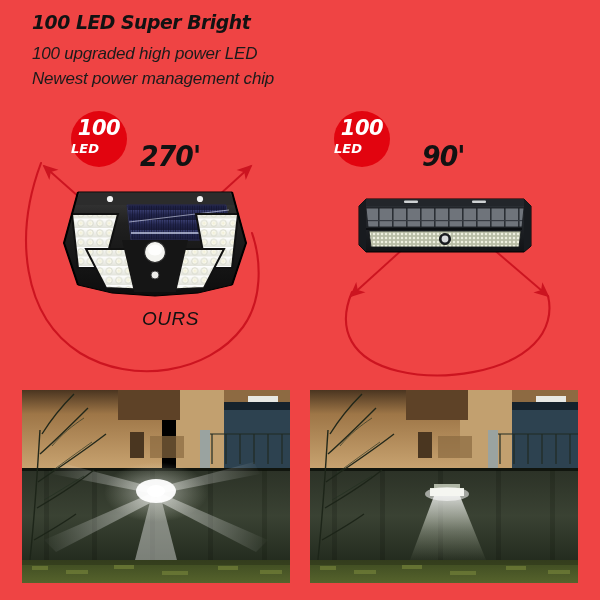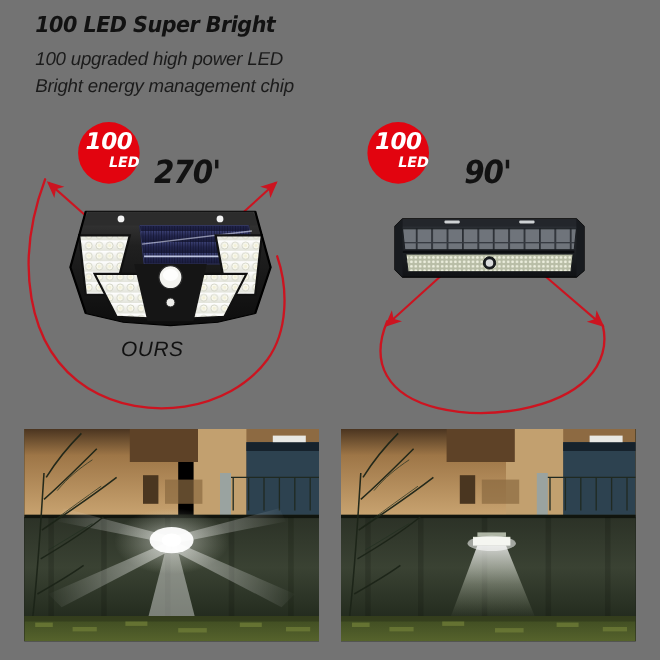--- a/index.html
+++ b/index.html
@@ -3,21 +3,21 @@
 <meta charset="utf-8">
 <style>
   html,body{margin:0;padding:0;}
   body{
     width:600px;height:600px;
     background:#ffffff;
     font-family:"Liberation Sans",sans-serif;
     overflow:hidden;
     position:relative;
   }
-  #page{position:absolute;inset:0;width:600px;height:600px;background:#737373;}
+  #page{position:absolute;inset:0;width:600px;height:600px;background:#ef4444;}
 
   
   .h1{
     position:absolute;left:32px;top:10px;
     font-size:20px;font-weight:bold;font-style:italic;
     color:#121212;letter-spacing:-0.5px;
     font-family:"DejaVu Sans",sans-serif;
     transform:scaleX(.94);transform-origin:left center;
     white-space:nowrap;
   }
@@ -36,21 +36,21 @@
     background:#e2040f;
   }
   .badge .n{
     position:absolute;left:0;right:0;top:7px;
     text-align:center;color:#fff;font-weight:bold;font-style:italic;
     font-size:21px;letter-spacing:-0.5px;
     font-family:"DejaVu Sans",sans-serif;line-height:1;
   }
   .badge .l{
     position:absolute;left:0;right:0;top:31px;
-    text-align:right;color:#fff;font-weight:bold;font-style:italic;
+    text-align:left;color:#fff;font-weight:bold;font-style:italic;
     font-size:13px;letter-spacing:0px;
     font-family:"DejaVu Sans",sans-serif;line-height:1;
   }
   #badge-left{left:71px;top:111px;}
   #badge-right{left:334px;top:111px;}
 
   
   .angle{
     position:absolute;font-weight:bold;font-style:italic;
     color:#121212;font-family:"DejaVu Sans",sans-serif;
@@ -58,21 +58,21 @@
     transform:scaleX(.92);transform-origin:left center;
     white-space:nowrap;
   }
   #angle-left{left:140px;top:142px;}
   #angle-right{left:422px;top:142px;}
 
   
   .caption{
     position:absolute;font-style:italic;color:#111;
     font-size:19px;font-family:"Liberation Sans",sans-serif;
-    letter-spacing:0.5px;white-space:nowrap;
+    letter-spacing:0.5px;white-space:nowrap;margin-left:32px;
   }
   #caption-ours{left:110px;top:308px;}
   #caption-others{left:410px;top:308px;}
 
   
   .svgLayer{position:absolute;left:0;top:0;width:600px;height:600px;}
 
   
   .photo{
     position:absolute;top:390px;width:268px;height:193px;
@@ -82,21 +82,21 @@
   #photo-right{left:310px;}
   .photo .scene{position:absolute;inset:0;}
 </style>
 </head>
 <body>
 
 <div id="page">
 
   <div class="h1">100 LED Super Bright</div>
   <div class="sub sub1">100 upgraded high power LED</div>
-  <div class="sub sub2">Bright energy management chip</div>
+  <div class="sub sub2">Newest power management chip</div>
 
   <div class="badge" id="badge-left">
     <div class="n">100</div>
     <div class="l">LED</div>
   </div>
   <div class="badge" id="badge-right">
     <div class="n">100</div>
     <div class="l">LED</div>
   </div>
 

